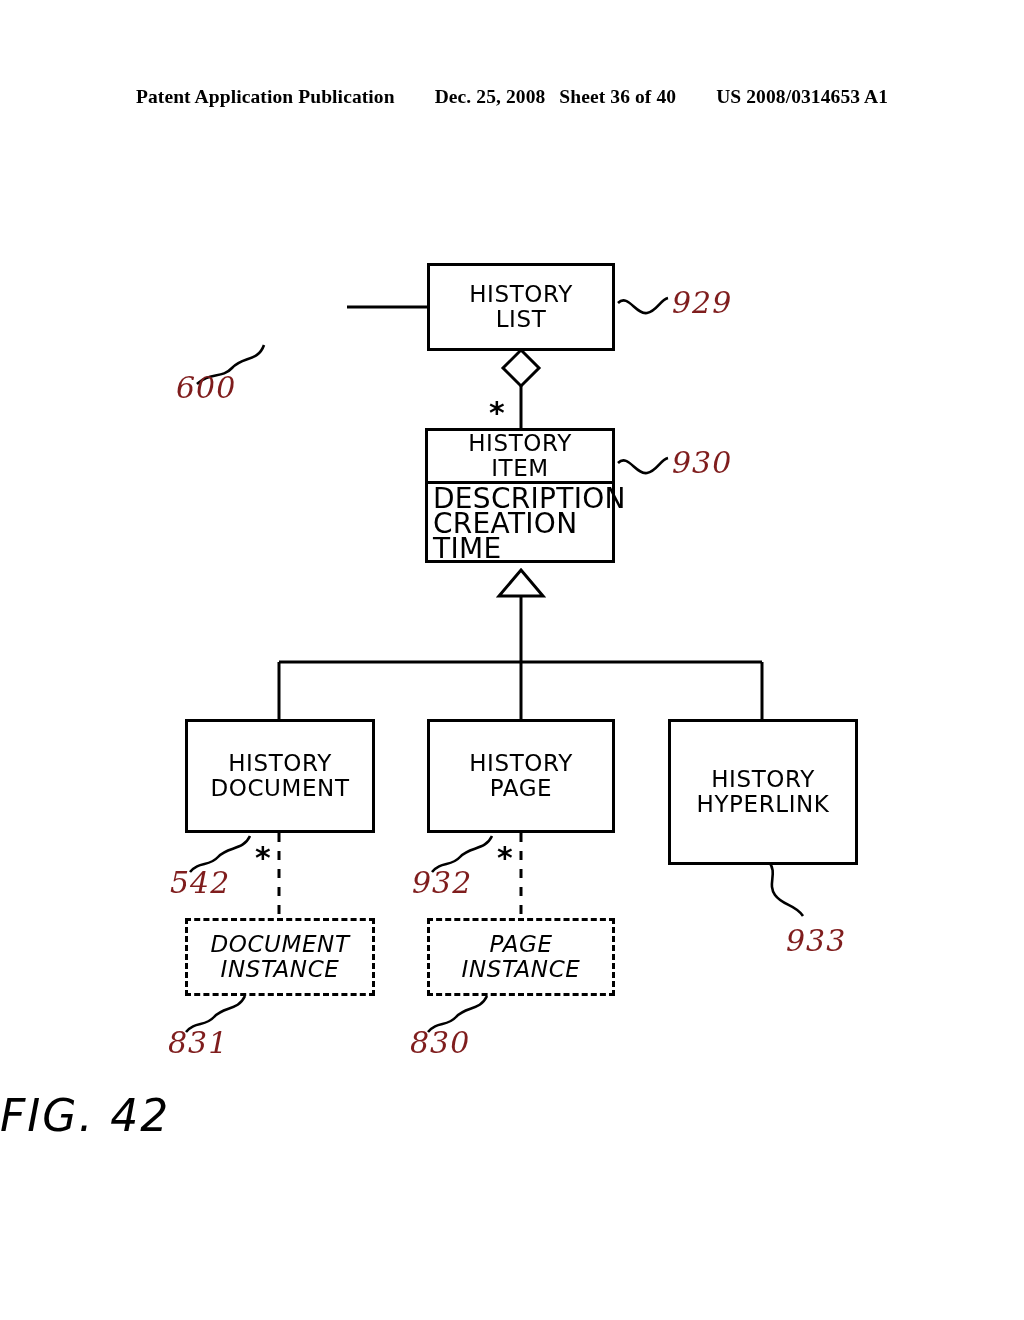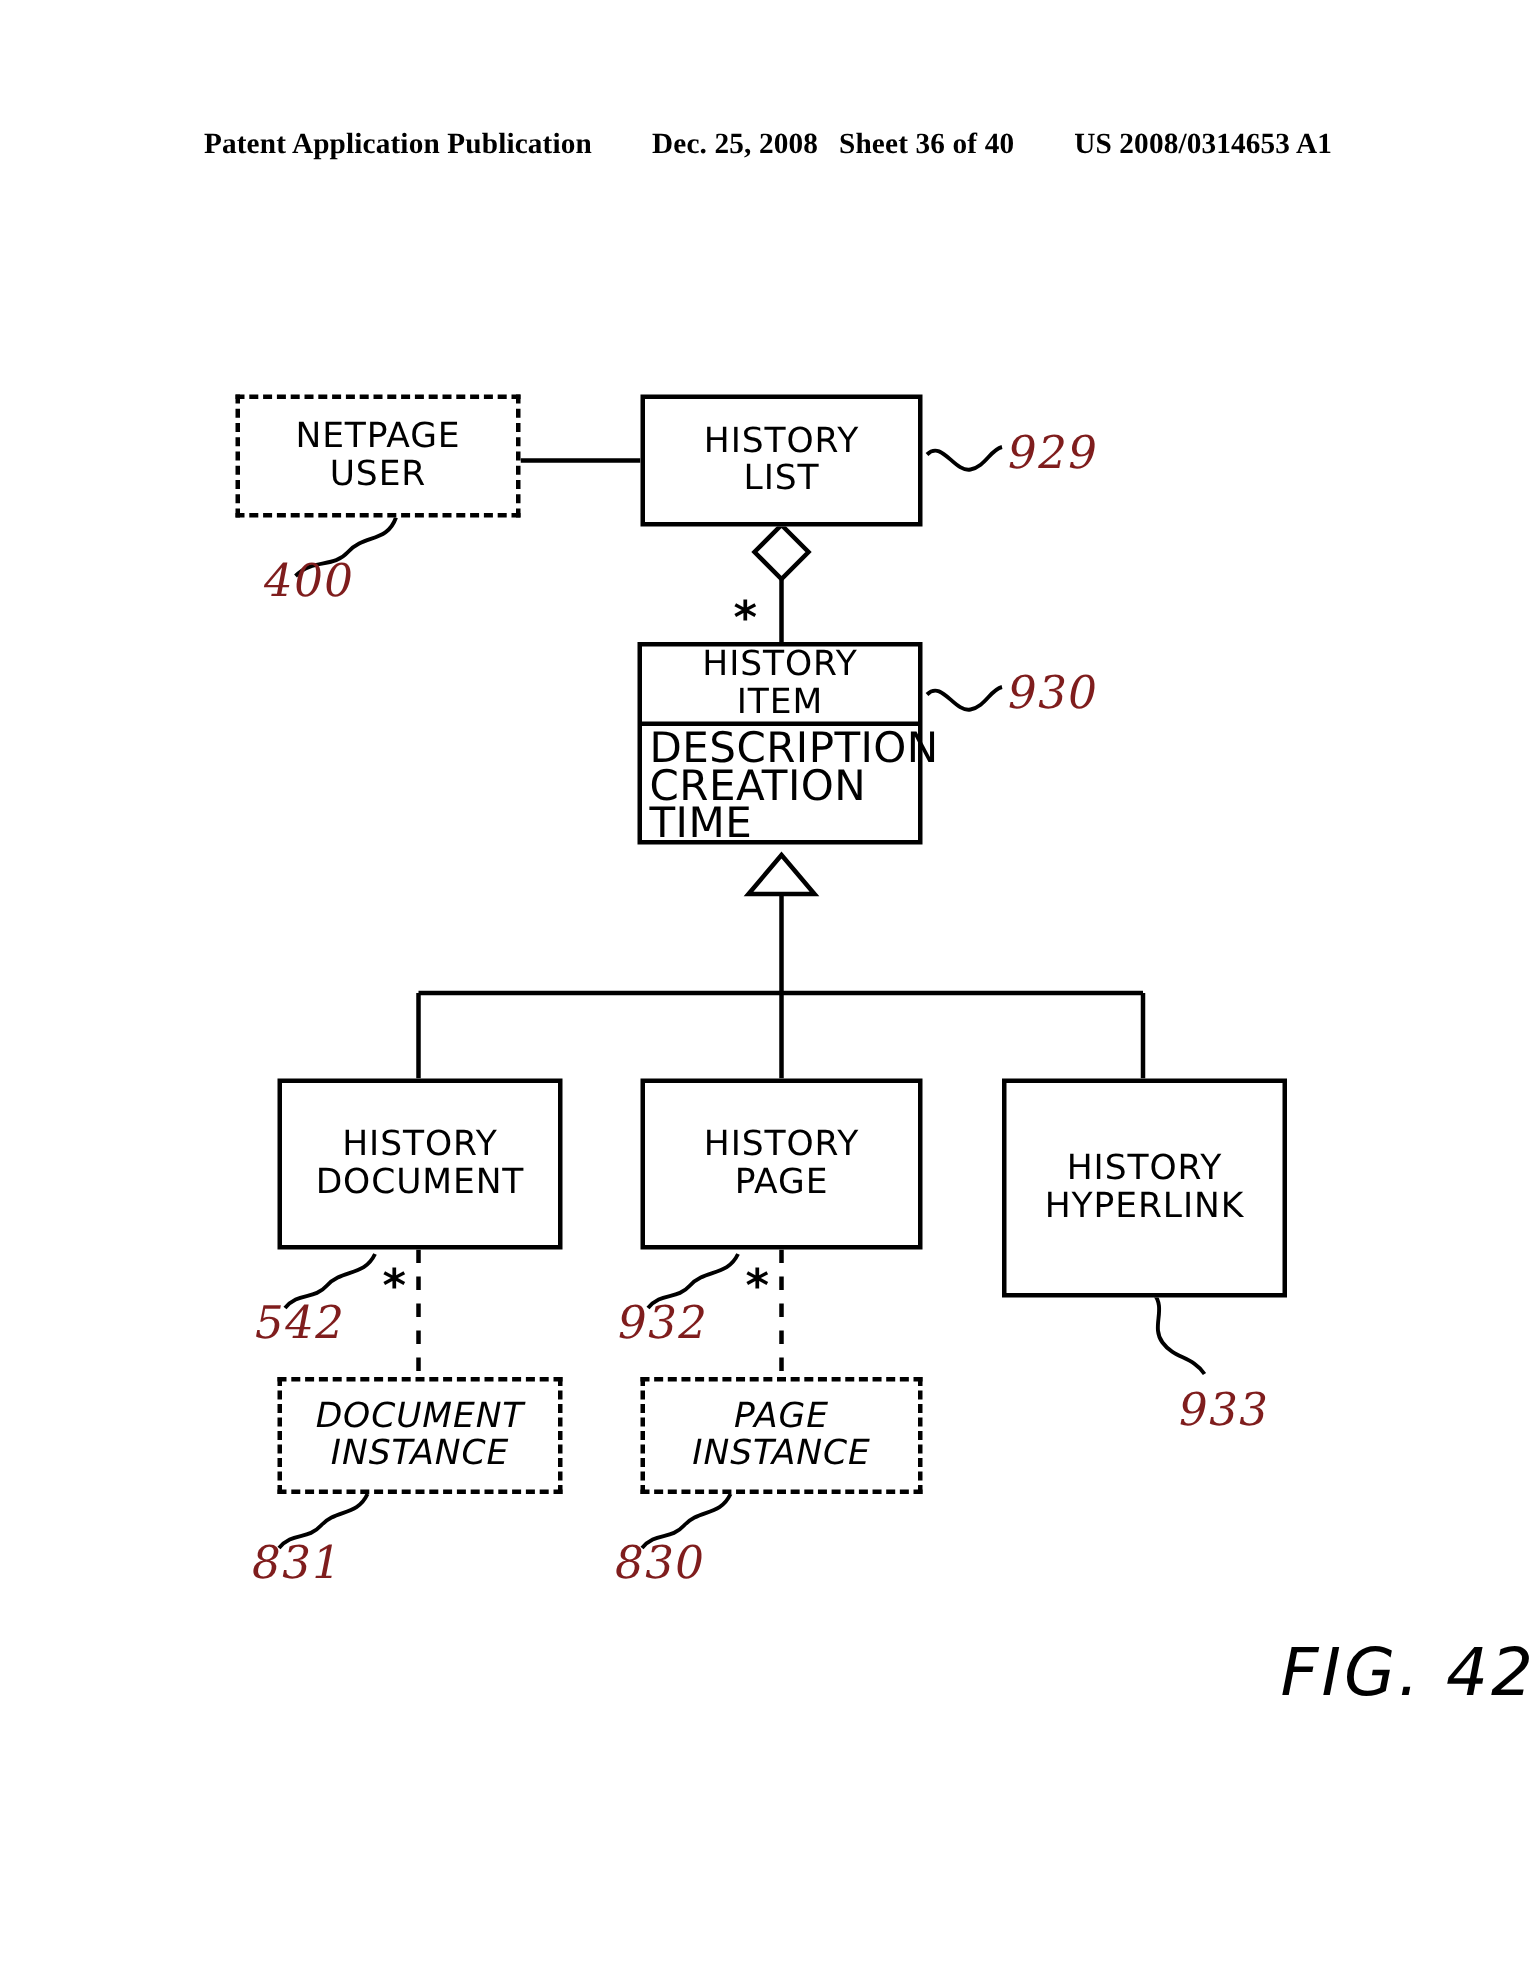--- a/index.html
+++ b/index.html
@@ -109,21 +109,21 @@
     line-height: 1;
     font-weight: 700;
     color: #000000;
   }
 
   
   .fig-caption {
     position: absolute;
     left: 0;
     width: 1024px;
-    text-align: right;
+    text-align: left;
     font-family: "DejaVu Sans", sans-serif;
     font-style: italic;
     font-size: 44px;
     letter-spacing: 2px;
     color: #000000;
   }
 </style>
 </head>
 <body>
 
@@ -161,25 +161,21 @@
     <path d="M 264,345 C 258,362 243,356 232,368 C 222,379 209,372 197,384" fill="none" stroke="#000" stroke-width="2.6"></path>
     <path d="M 618,303 C 628,293 636,315 647,313 C 657,311 660,300 668,298" fill="none" stroke="#000" stroke-width="2.6"></path>
     <path d="M 618,463 C 628,453 636,475 647,473 C 657,471 660,460 668,458" fill="none" stroke="#000" stroke-width="2.6"></path>
     <path d="M 250,836 C 243,851 228,846 218,857 C 209,867 199,861 190,872" fill="none" stroke="#000" stroke-width="2.6"></path>
     <path d="M 492,836 C 485,851 470,846 460,857 C 451,867 441,861 432,872" fill="none" stroke="#000" stroke-width="2.6"></path>
     <path d="M 769,862 C 778,873 767,884 775,895 C 783,906 795,904 803,916" fill="none" stroke="#000" stroke-width="2.6"></path>
     <path d="M 245,996 C 238,1011 224,1006 214,1017 C 205,1027 195,1021 186,1032" fill="none" stroke="#000" stroke-width="2.6"></path>
     <path d="M 487,996 C 480,1011 466,1006 456,1017 C 447,1027 437,1021 428,1032" fill="none" stroke="#000" stroke-width="2.6"></path>
   </svg>
 
-  <div class="uml-box dashed" style="left:157px; top:263px; width:190px; height:82px;">
-    <div class="box-title">NETPAGE
-USER</div>
-  </div>
-  <div class="refnum" style="left:176px; top:370px;">400</div>
+  <div class="refnum" style="left:176px; top:370px;">600</div>
 
   <div class="uml-box" style="left:427px; top:263px; width:188px; height:88px;">
     <div class="box-title">HISTORY
 LIST</div>
   </div>
   <div class="refnum" style="left:672px; top:285px;">929</div>
 
   <div class="star" style="left:489px; top:398px;">*</div>
 
   <div class="uml-box" style="left:425px; top:428px; width:190px; height:135px;">

